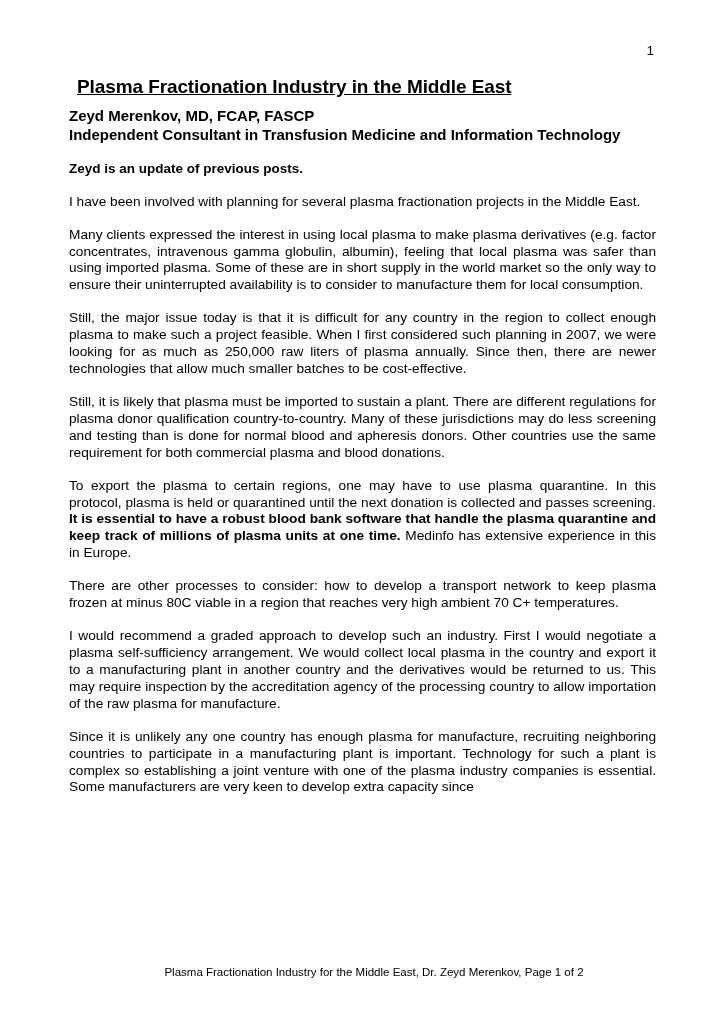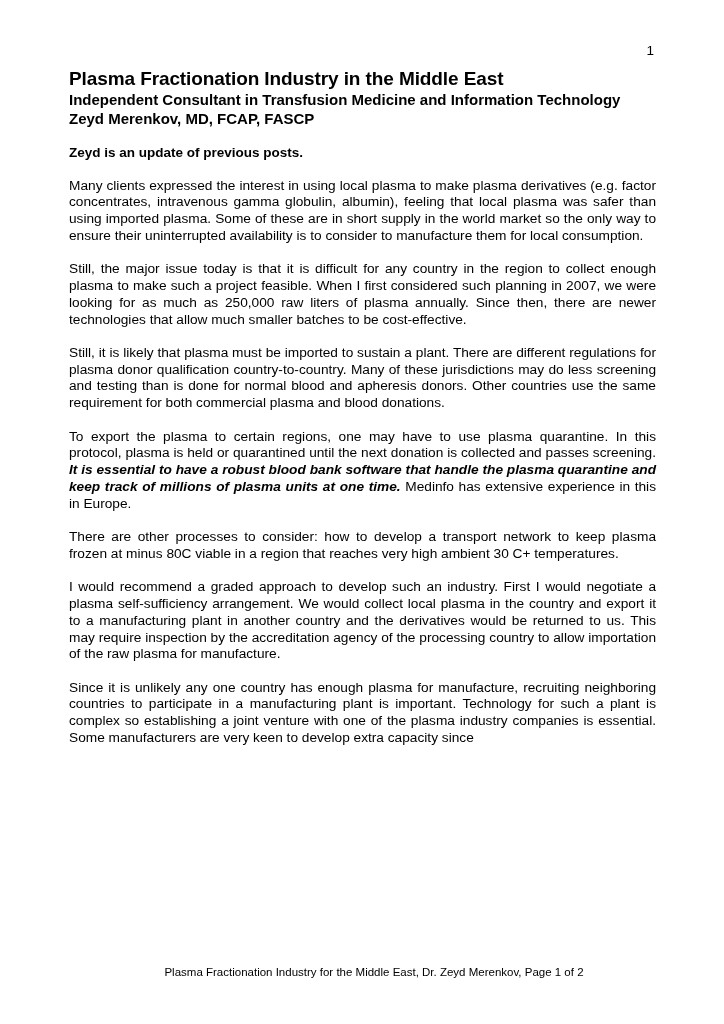--- a/index.html
+++ b/index.html
@@ -1,39 +1,40 @@
 <!DOCTYPE html>
 <html><head>
 <meta charset="utf-8">
 <style>
   html, body { margin: 0; padding: 0; background: #ffffff; }
   body { width: 724px; height: 1024px; position: relative; overflow: hidden;
          font-family: "Liberation Sans", sans-serif; color: #000; }
   .page-num { position: absolute; top: 43px; right: 70px; font-size: 13.5px; }
   .content { position: absolute; left: 69px; top: 68px; width: 587px; }
-  .title { font-size: 19px; font-weight: bold; line-height: 22px; margin: 0; letter-spacing: -0.1px; }
+  .title { font-size: 19px; font-weight: bold; line-height: 22px; margin: 8px; letter-spacing: -0.1px; text-decoration: underline; }
   .sub { font-size: 15px; font-weight: bold; line-height: 19px; margin: 0; }
   .update { font-size: 13.5px; font-weight: bold; line-height: 17px; margin: 16px 0 0 0; }
   p.para { font-size: 13.7px; line-height: 16.8px; margin: 16.5px 0 0 0; text-align: justify; }
-  p.para b { font-weight: bold; font-style: italic; }
+  p.para b { font-weight: bold; }
   .footer { position: absolute; left: 12px; width: 724px; top: 966px; text-align: center; font-size: 11.5px; }
 </style>
 </head>
 <body>
 
 <div class="page-num">1</div>
 
 <div class="content">
   <h1 class="title">Plasma Fractionation Industry in the Middle East</h1>
+  <div class="sub">Zeyd Merenkov, MD, FCAP, FASCP</div>
   <div class="sub">Independent Consultant in Transfusion Medicine and Information Technology</div>
-  <div class="sub">Zeyd Merenkov, MD, FCAP, FASCP</div>
   <div class="update">Zeyd is an update of previous posts.</div>
 
+  <p class="para">I have been involved with planning for several plasma fractionation projects in the Middle East.</p>
   <p class="para">Many clients expressed the interest in using local plasma to make plasma derivatives (e.g. factor concentrates, intravenous gamma globulin, albumin), feeling that local plasma was safer than using imported plasma.  Some of these are in short supply in the world market so the only way to ensure their uninterrupted availability is to consider to manufacture them for local consumption.</p>
   <p class="para">Still, the major issue today is that it is difficult for any country in the region to collect enough plasma to make such a project feasible.  When I first considered such planning in 2007, we were looking for as much as 250,000 raw liters of plasma annually.  Since then, there are newer technologies that allow much smaller batches to be cost-effective.</p>
   <p class="para">Still, it is likely that plasma must be imported to sustain a plant.  There are different regulations for plasma donor qualification country-to-country.  Many of these jurisdictions may do less screening and testing than is done for normal blood and apheresis donors.  Other countries use the same requirement for both commercial plasma and blood donations.</p>
   <p class="para"><span>To export the plasma to certain regions, one may have to use plasma quarantine.  In this protocol, plasma is held or quarantined until the next donation is collected and passes screening.  </span><b>It is essential to have a robust blood bank software that handle the plasma quarantine and keep track of millions of plasma units at one time.</b><span>  Medinfo has extensive experience in this in Europe.</span></p>
-  <p class="para">There are other processes to consider:  how to develop a transport network to keep plasma frozen at minus 80C viable in a region that reaches very high ambient 30 C+ temperatures.</p>
+  <p class="para">There are other processes to consider:  how to develop a transport network to keep plasma frozen at minus 80C viable in a region that reaches very high ambient 70 C+ temperatures.</p>
   <p class="para">I would recommend a graded approach to develop such an industry.  First I would negotiate a plasma self-sufficiency arrangement.  We would collect local plasma in the country and export it to a manufacturing plant in another country and the derivatives would be returned to us.  This may require inspection by the accreditation agency of the processing country to allow importation of the raw plasma for manufacture.</p>
   <p class="para">Since it is unlikely any one country has enough plasma for manufacture, recruiting neighboring countries to participate in a manufacturing plant is important.  Technology for such a plant is complex so establishing a joint venture with one of the plasma industry companies is essential.  Some manufacturers are very keen to develop extra capacity since</p>
 </div>
 
 <div class="footer">Plasma Fractionation Industry for the Middle East, Dr. Zeyd Merenkov, Page 1 of 2</div>
 
 </body></html>

